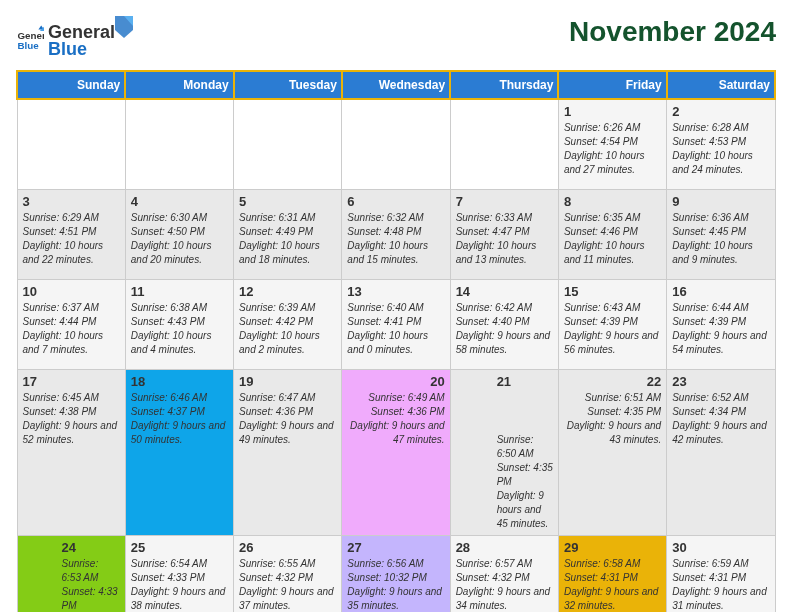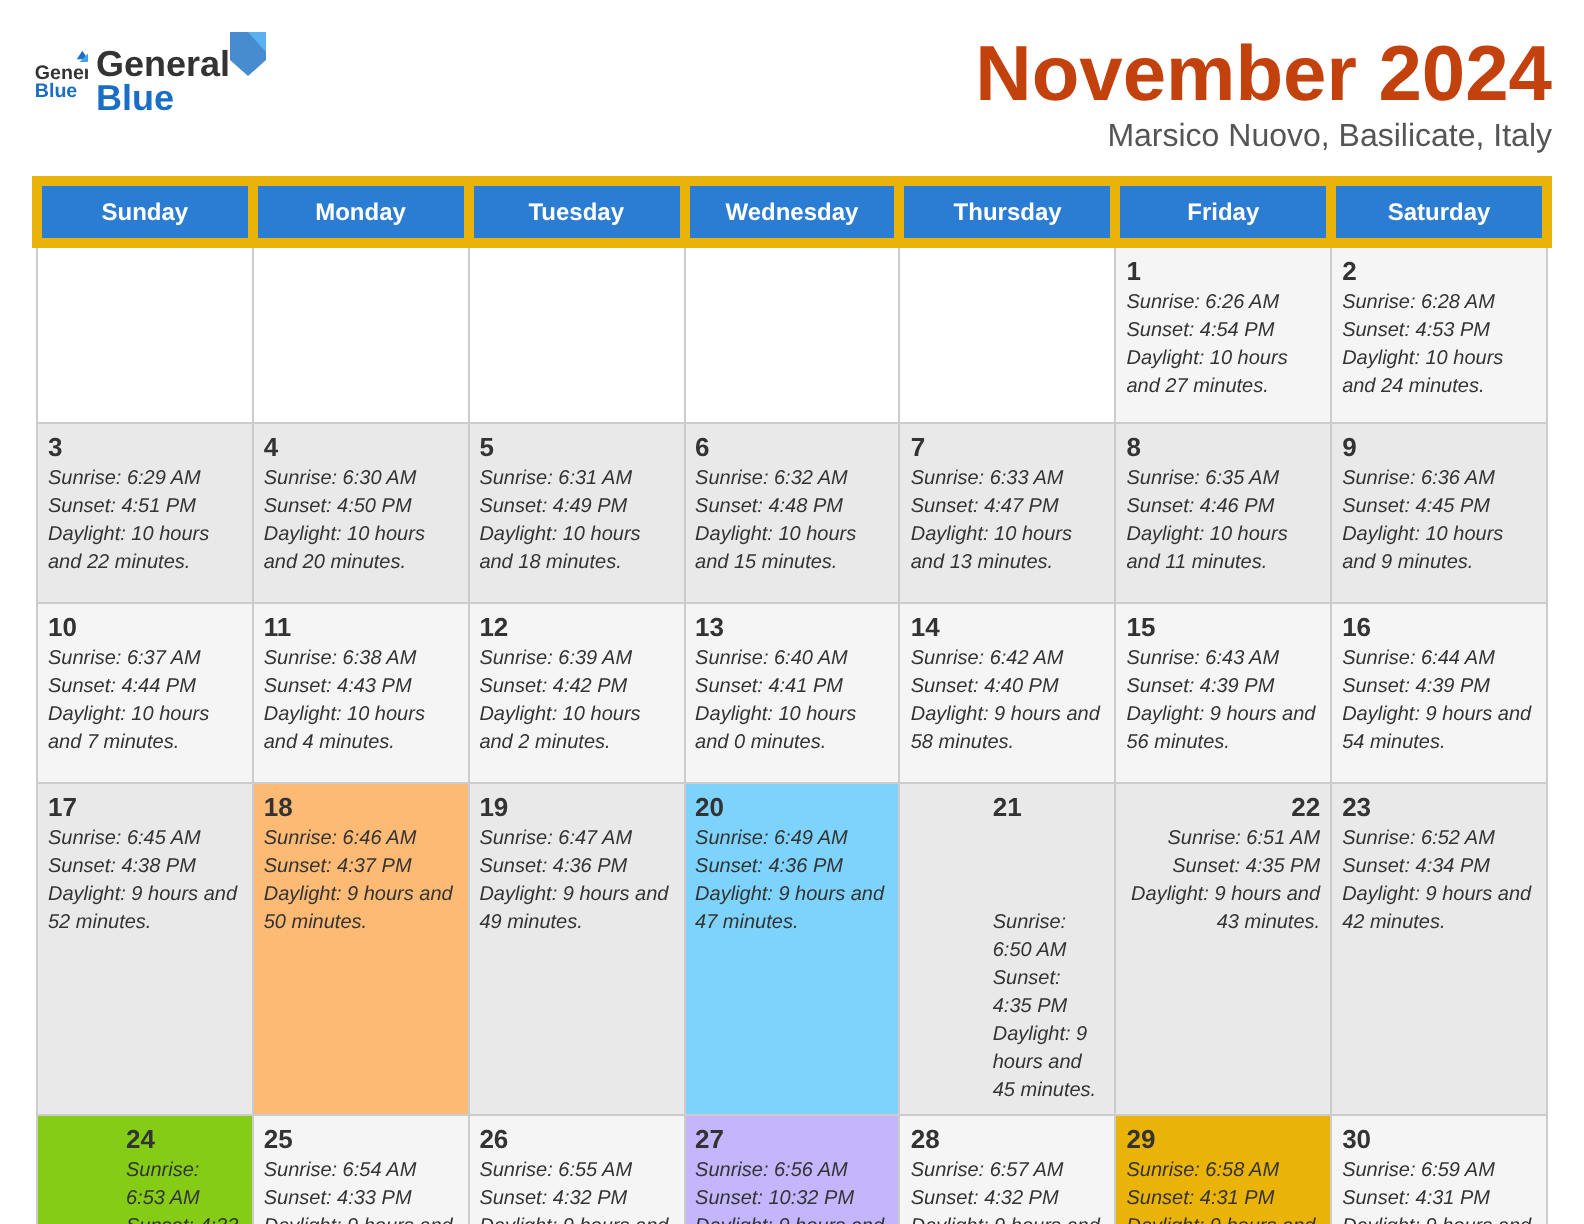--- a/index.html
+++ b/index.html
@@ -22,41 +22,41 @@
       gap: 4px;
     }
     .logo-icon {
       width: 28px;
       height: 28px;
     }
     .title-area {
       text-align: right;
     }
     .month-title {
-      font-size: 39px;
+      font-size: 28px;
       font-weight: bold;
-      color: #c2410c;
+      color: #14532d;
     }
     .location-title {
       font-size: 16px;
       color: #555;
     }
     .calendar {
       width: 100%;
       border-collapse: collapse;
       table-layout: fixed;
     }
     .calendar th {
       background-color: #2b7cd3;
       color: #fff;
       font-size: 12px;
       font-weight: bold;
       padding: 6px 4px;
-      text-align: center;
-      border: 5px solid #eab308;
+      text-align: right;
+      border: 2px solid #eab308;
     }
     .calendar td {
       border: 1px solid #ccc;
       vertical-align: top;
       padding: 4px 5px;
       font-size: 10.5px;
       color: #333;
       height: 90px;
       background: #fff;
     }
@@ -99,21 +99,20 @@
         <svg width="18" height="22" viewBox="0 0 18 22">
           <polygon points="0,0 18,0 18,14 9,22 0,14" fill="#1a6fc4" opacity="0.8"></polygon>
           <polygon points="9,0 18,0 18,10" fill="#5ab0f0"></polygon>
         </svg>
       </div>
       <div style="font-size:18px; font-weight:bold; color:#1a6fc4; margin-top:-4px;">Blue</div>
     </div>
   </div>
   <div class="title-area">
     <div class="month-title">November 2024</div>
-    <div class="location-title">Marsico Nuovo, Basilicate, Italy</div>
   </div>
 </div>
 
 <table class="calendar">
   <thead>
     <tr>
       <th>Sunday</th>
       <th>Monday</th>
       <th>Tuesday</th>
       <th>Wednesday</th>
@@ -230,33 +229,33 @@
 Daylight: 9 hours and 54 minutes.</div>
         </td>
       </tr>
       <tr>
         <td style="background: rgb(233, 233, 233);">
           <span class="day-num">17</span>
           <div class="day-info" style="white-space: pre-line;">Sunrise: 6:45 AM
 Sunset: 4:38 PM
 Daylight: 9 hours and 52 minutes.</div>
         </td>
-        <td style="background: #fdba74;">
+        <td style="background: #0ea5e9;">
           <span class="day-num">18</span>
           <div class="day-info" style="white-space: pre-line;">Sunrise: 6:46 AM
 Sunset: 4:37 PM
 Daylight: 9 hours and 50 minutes.</div>
         </td>
         <td style="background: rgb(233, 233, 233);">
           <span class="day-num">19</span>
           <div class="day-info" style="white-space: pre-line;">Sunrise: 6:47 AM
 Sunset: 4:36 PM
 Daylight: 9 hours and 49 minutes.</div>
         </td>
-        <td style="background: #7dd3fc;">
+        <td style="background: #f0abfc; text-align: right;">
           <span class="day-num">20</span>
           <div class="day-info" style="white-space: pre-line;">Sunrise: 6:49 AM
 Sunset: 4:36 PM
 Daylight: 9 hours and 47 minutes.</div>
         </td>
         <td style="background: rgb(233, 233, 233); padding-left: 46px;">
           <span class="day-num">21</span>
           <div class="day-info" style="white-space: pre-line; margin-top: 44px;">Sunrise: 6:50 AM
 Sunset: 4:35 PM
 Daylight: 9 hours and 45 minutes.</div>

